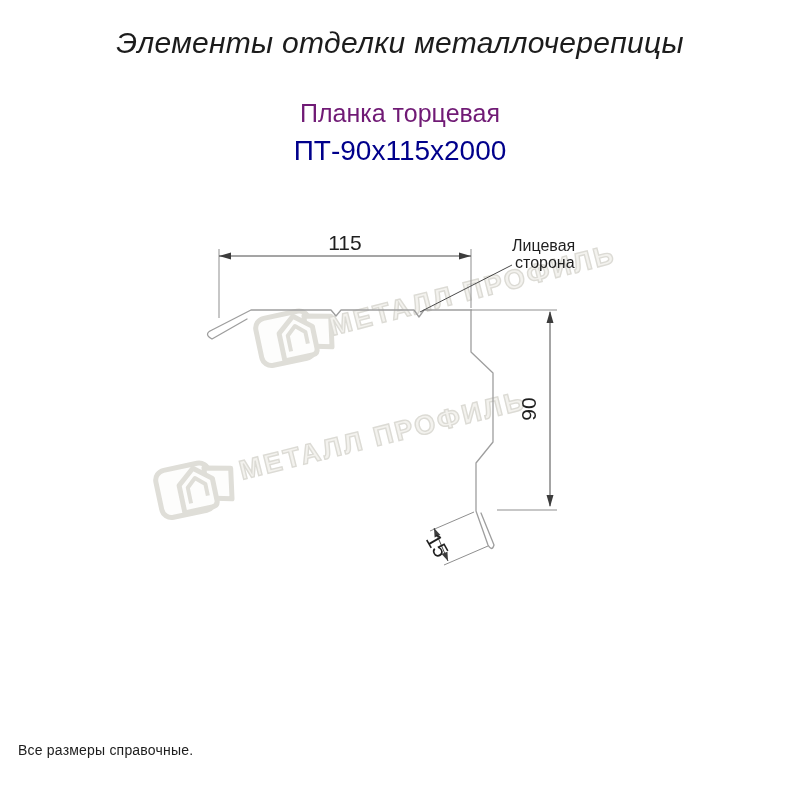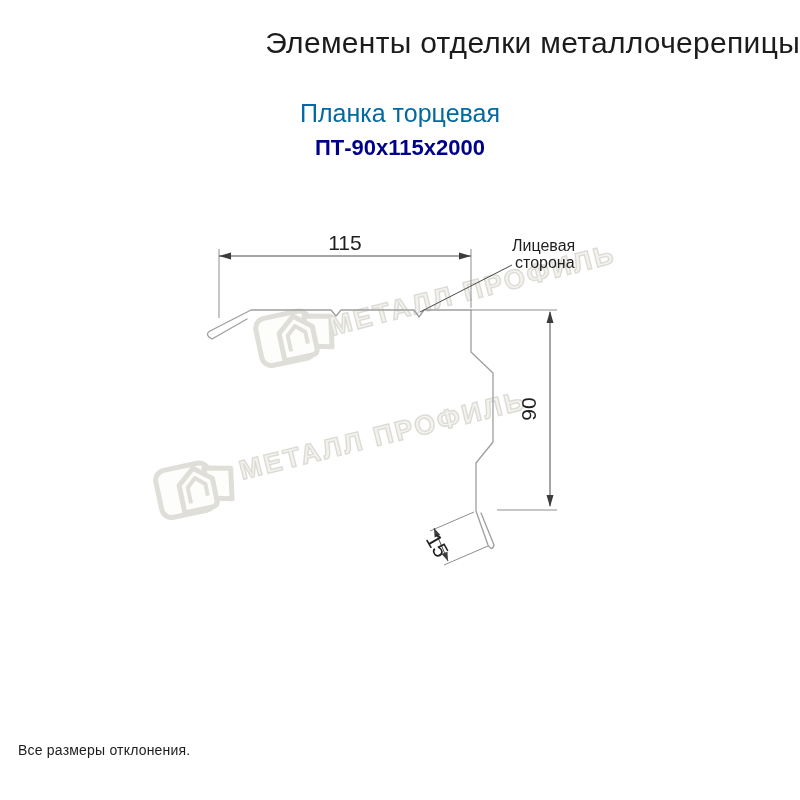--- a/index.html
+++ b/index.html
@@ -4,30 +4,30 @@
 <style>
   html,body{margin:0;padding:0;}
   body{
     width:800px;height:800px;position:relative;background:#ffffff;
     font-family:"Liberation Sans", sans-serif;overflow:hidden;
     -webkit-font-smoothing:antialiased;
   }
   .abs{position:absolute;}
   
   .page-title{
-    top:26px;left:0;width:800px;text-align:right;
-    font-size:30px;font-weight:400;color:#1c1c1c;letter-spacing:.3px;
+    top:26px;left:0;width:800px;text-align:center;
+    font-size:30px;font-weight:400;color:#1c1c1c;letter-spacing:.3px;font-style:italic;
   }
   .product-name{
     top:99px;left:0;width:800px;text-align:center;
-    font-size:25px;font-weight:400;color:#0369a1;
+    font-size:25px;font-weight:400;color:#701a75;
   }
   .product-code{
     top:135px;left:0;width:800px;text-align:center;
-    font-size:22px;font-weight:700;color:#00008b;
+    font-size:28px;font-weight:400;color:#00008b;
   }
   
   .wm-layer{top:0;left:0;width:800px;height:800px;z-index:1;}
   .wm-text{
     position:absolute;white-space:nowrap;
     font-size:27px;font-weight:700;letter-spacing:2.5px;
     color:#f3f2ee;-webkit-text-stroke:1.4px #dcdbd5;
     transform-origin:0 50%;
   }
   .wm-text.band1{left:330px;top:312px;transform:rotate(-14.5deg);}
@@ -119,14 +119,14 @@
   </g>
 
   <g>
     <line x1="420" y1="312" x2="512" y2="265" stroke="#4a4a4a" stroke-width="1"></line>
     <text class="label-text" x="512" y="251">Лицевая</text>
     <text class="label-text" x="515" y="268">сторона</text>
   </g>
 </svg>
 
 <div class="abs footer">
-  <div>Все размеры отклонения.</div>
+  <div>Все размеры справочные.</div>
 </div>
 
 </body></html>

